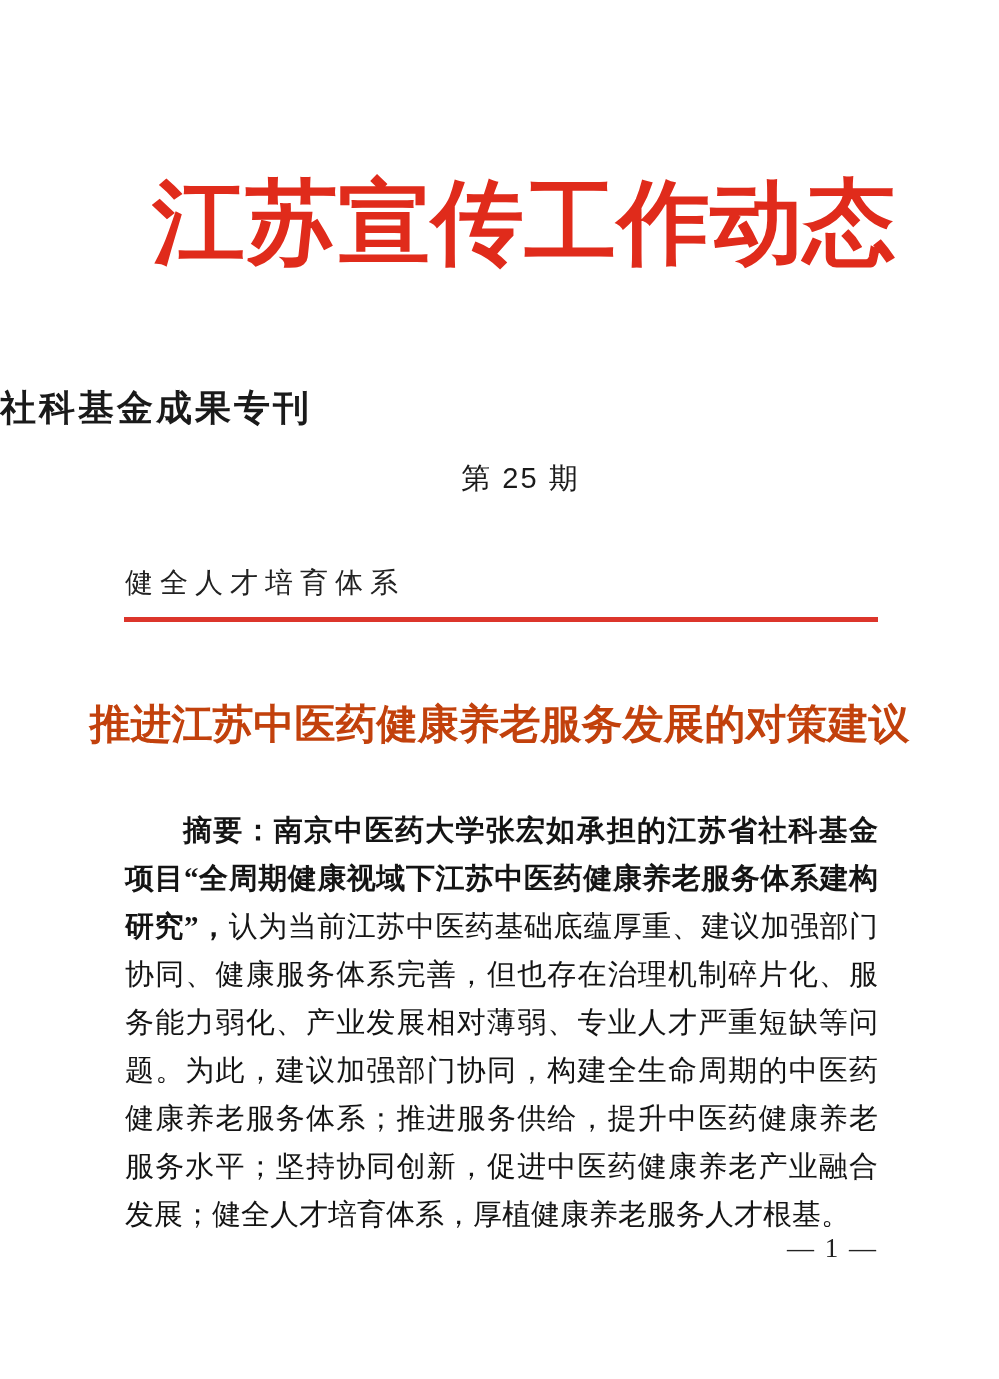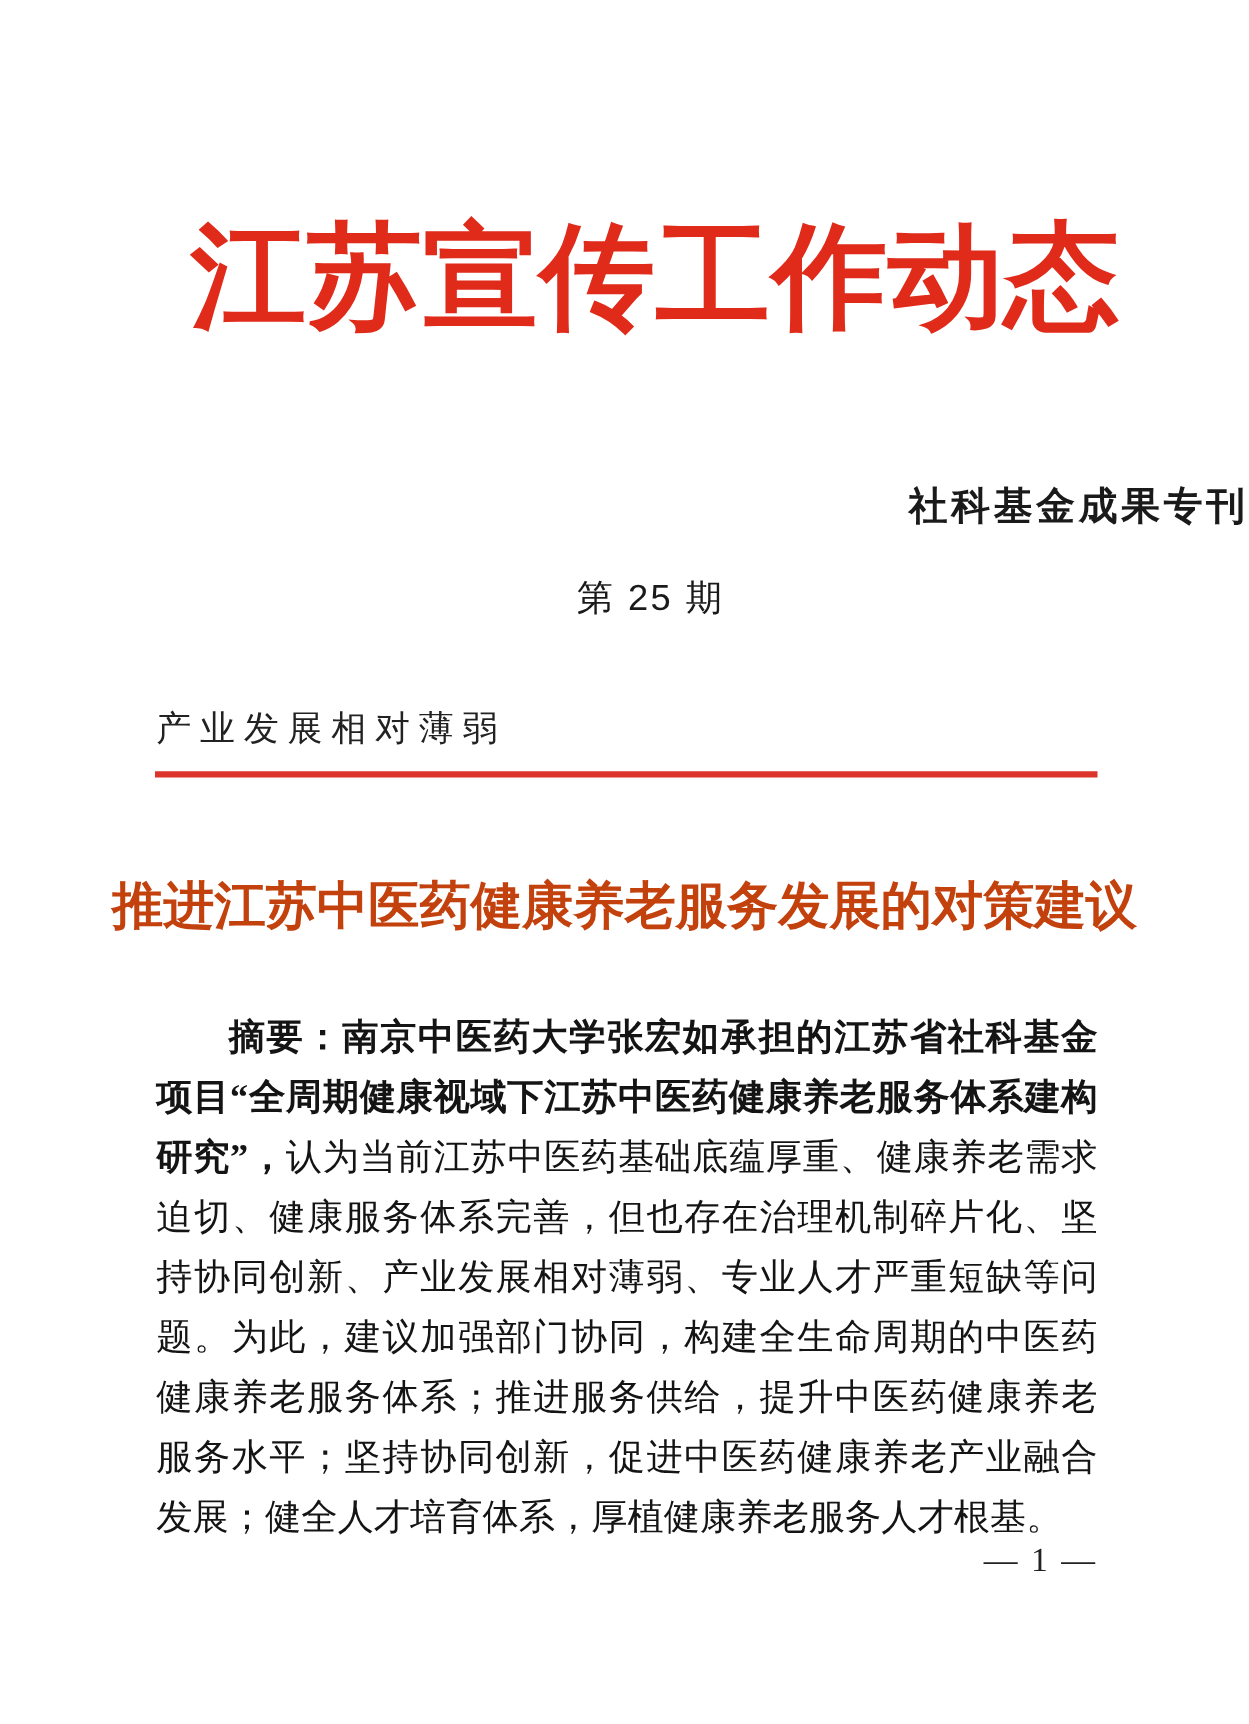--- a/index.html
+++ b/index.html
@@ -30,22 +30,22 @@
     color: #e02b1b;
     font-family: Liberation Sans, sans-serif;
     letter-spacing: 1px;
     padding-left: 25px;
   }
   .subtitle {
     position: absolute;
     top: 384px;
     left: 0;
     width: 100%;
-    text-align: right;
-    font-size: 31px;
+    text-align: left;
+    font-size: 36px;
     font-weight: 700;
     letter-spacing: 3px;
     color: #1a1a1a;
     font-family: "Liberation Sans", sans-serif;
   }
   .issue-no {
     position: absolute;
     top: 459px;
     left: 0;
     width: 100%;
@@ -134,24 +134,24 @@
 
 <div class="page">
 
   <h1 class="masthead">江苏宣传工作动态</h1>
 
   <div class="subtitle">社科基金成果专刊</div>
 
   <div class="issue-no">第 25 期</div>
 
   <div class="pub-row">
-    <span class="publisher">产业发展相对薄弱</span>
+    <span class="publisher">健全人才培育体系</span>
   </div>
 
   <div class="divider"></div>
 
   <h2 class="article-title">推进江苏中医药健康养老服务发展的对策建议</h2>
 
-  <p class="abstract"><span class="lead">摘要：南京中医药大学张宏如承担的江苏省社科基金项目“全周期健康视域下江苏中医药健康养老服务体系建构研究”，</span><span class="rest">认为当前江苏中医药基础底蕴厚重、健康养老需求迫切、健康服务体系完善，但也存在治理机制碎片化、坚持协同创新、产业发展相对薄弱、专业人才严重短缺等问题。为此，建议加强部门协同，构建全生命周期的中医药健康养老服务体系；推进服务供给，提升中医药健康养老服务水平；坚持协同创新，促进中医药健康养老产业融合发展；健全人才培育体系，厚植健康养老服务人才根基。</span></p>
+  <p class="abstract"><span class="lead">摘要：南京中医药大学张宏如承担的江苏省社科基金项目“全周期健康视域下江苏中医药健康养老服务体系建构研究”，</span><span class="rest">认为当前江苏中医药基础底蕴厚重、建议加强部门协同、健康服务体系完善，但也存在治理机制碎片化、服务能力弱化、产业发展相对薄弱、专业人才严重短缺等问题。为此，建议加强部门协同，构建全生命周期的中医药健康养老服务体系；推进服务供给，提升中医药健康养老服务水平；坚持协同创新，促进中医药健康养老产业融合发展；健全人才培育体系，厚植健康养老服务人才根基。</span></p>
 
   <div class="page-number">— 1 —</div>
 
 </div>
 
 </body></html>

